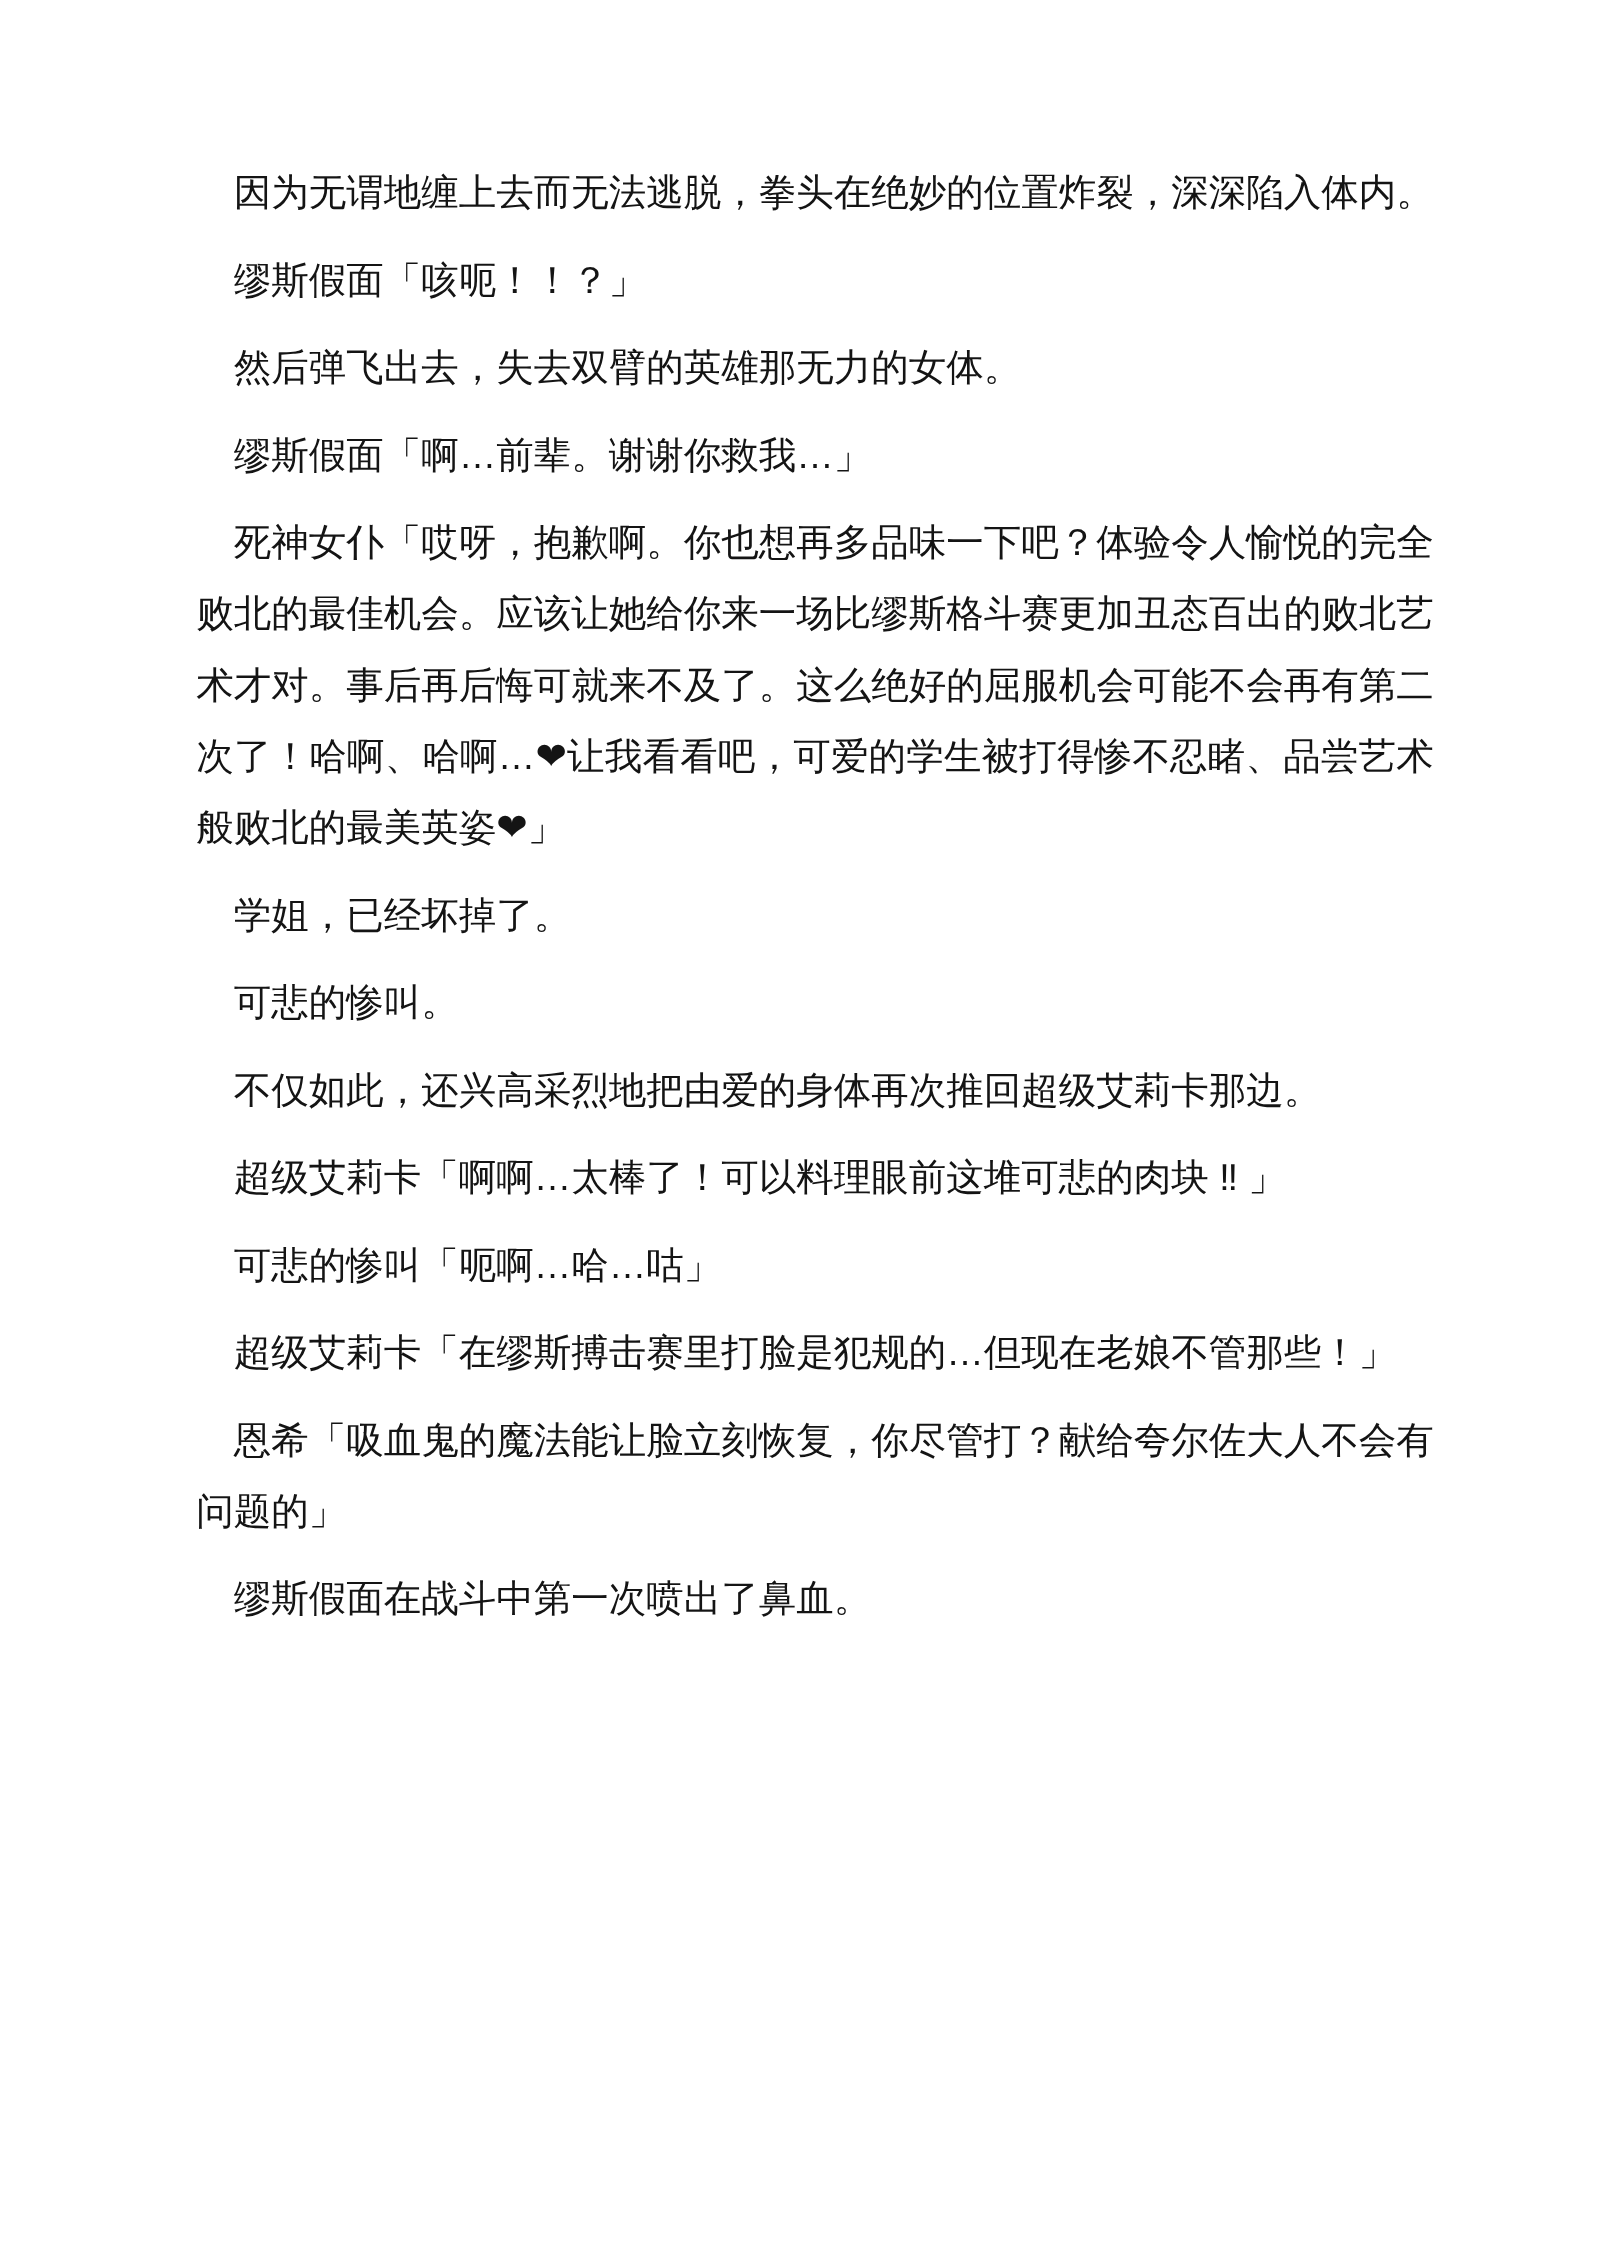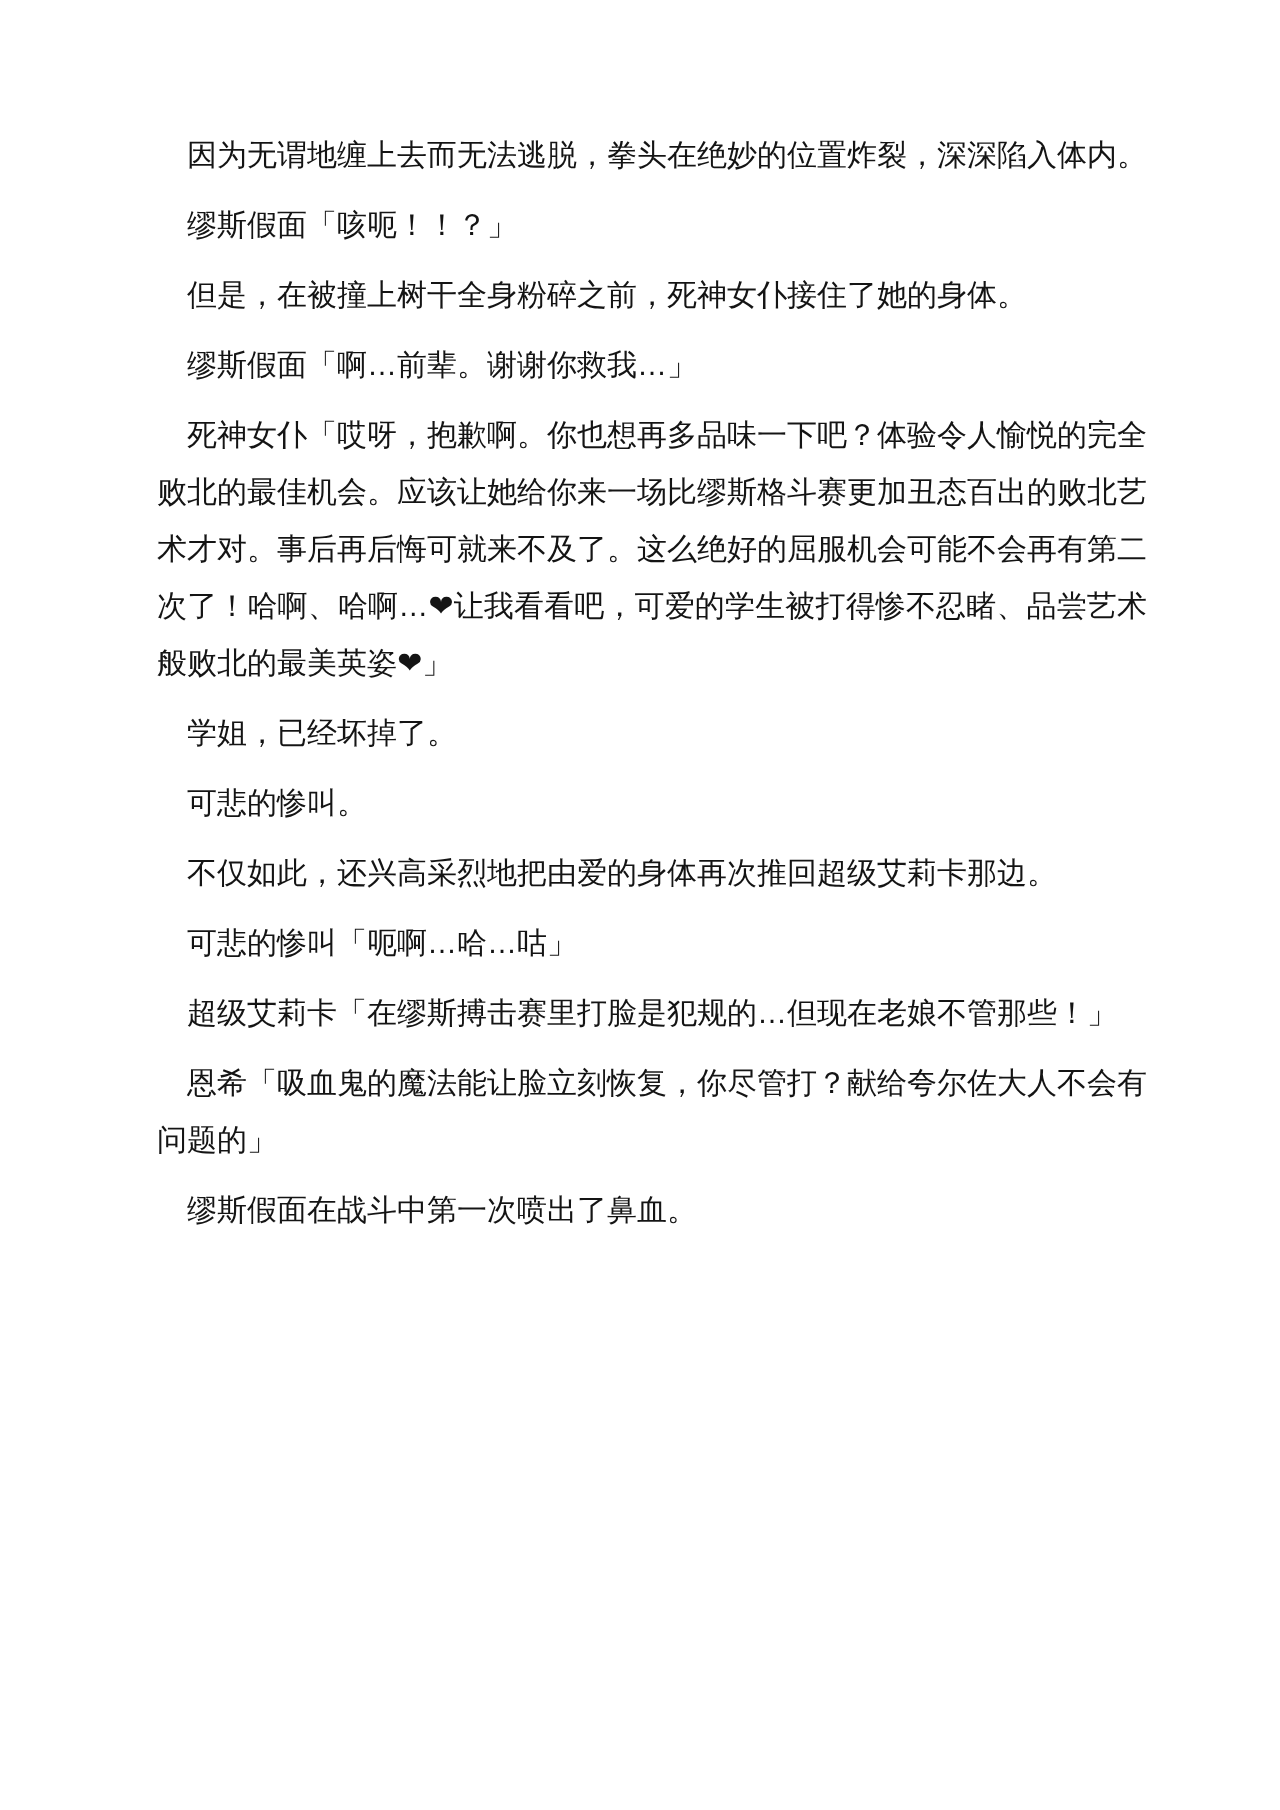--- a/index.html
+++ b/index.html
@@ -30,23 +30,24 @@
     letter-spacing: 0;
     word-break: break-all;
   }
 </style>
 </head>
 <body>
 
 <main class="page">
   <p>因为无谓地缠上去而无法逃脱，拳头在绝妙的位置炸裂，深深陷入体内。</p>
   <p>缪斯假面「咳呃！！？」</p>
-  <p>但是，在被撞上树干全身粉碎之前，死神女仆接住了她的身体。</p>
+  <p>然后弹飞出去，失去双臂的英雄那无力的女体。</p>
   <p>缪斯假面「啊…前辈。谢谢你救我…」</p>
   <p>死神女仆「哎呀，抱歉啊。你也想再多品味一下吧？体验令人愉悦的完全败北的最佳机会。应该让她给你来一场比缪斯格斗赛更加丑态百出的败北艺术才对。事后再后悔可就来不及了。这么绝好的屈服机会可能不会再有第二次了！哈啊、哈啊…❤让我看看吧，可爱的学生被打得惨不忍睹、品尝艺术般败北的最美英姿❤」</p>
   <p>学姐，已经坏掉了。</p>
   <p>可悲的惨叫。</p>
   <p>不仅如此，还兴高采烈地把由爱的身体再次推回超级艾莉卡那边。</p>
+  <p>超级艾莉卡「啊啊…太棒了！可以料理眼前这堆可悲的肉块 ‼ 」</p>
   <p>可悲的惨叫「呃啊…哈…咕」</p>
   <p>超级艾莉卡「在缪斯搏击赛里打脸是犯规的…但现在老娘不管那些！」</p>
   <p>恩希「吸血鬼的魔法能让脸立刻恢复，你尽管打？献给夸尔佐大人不会有问题的」</p>
   <p>缪斯假面在战斗中第一次喷出了鼻血。</p>
 </main>
 
 </body></html>

